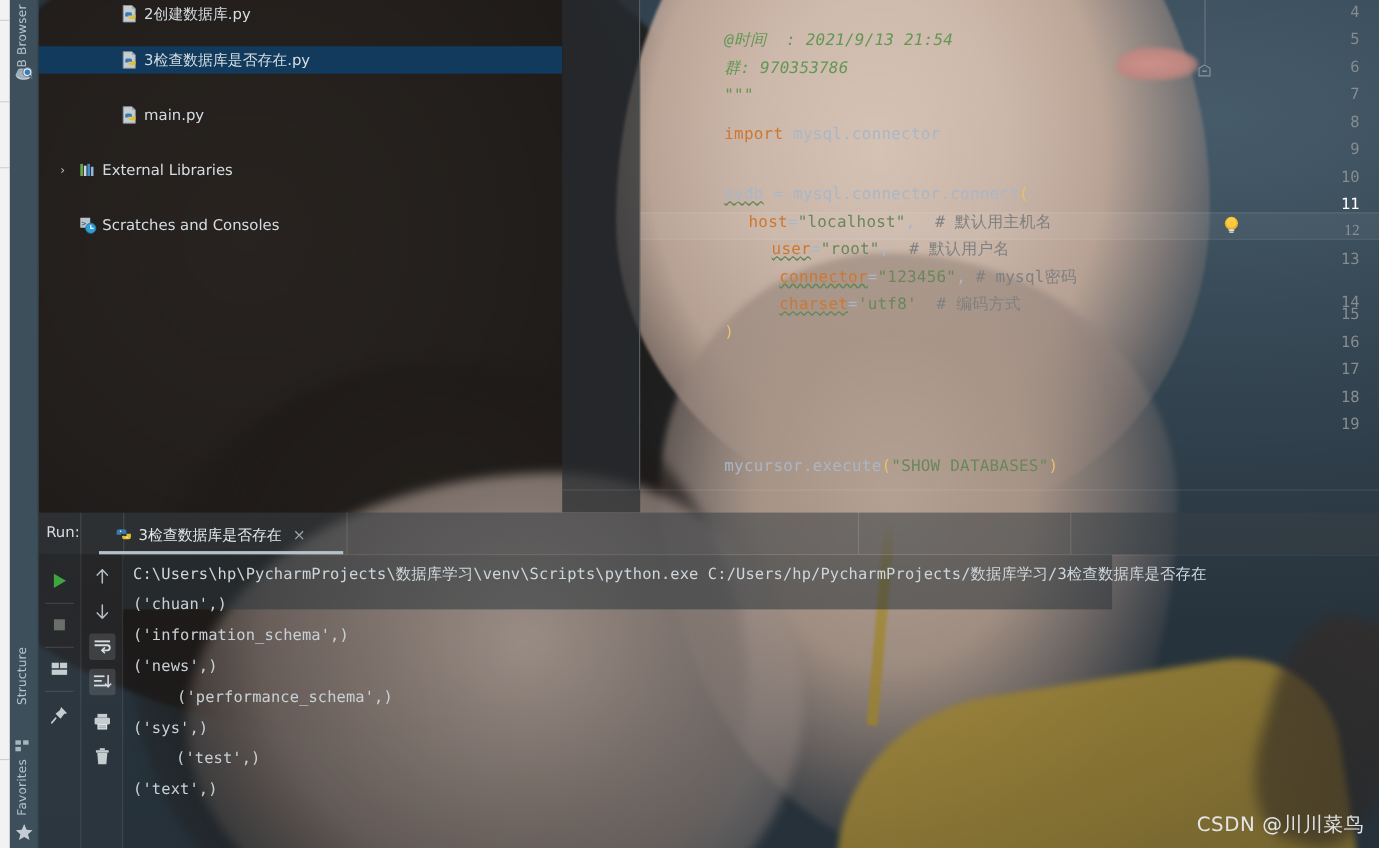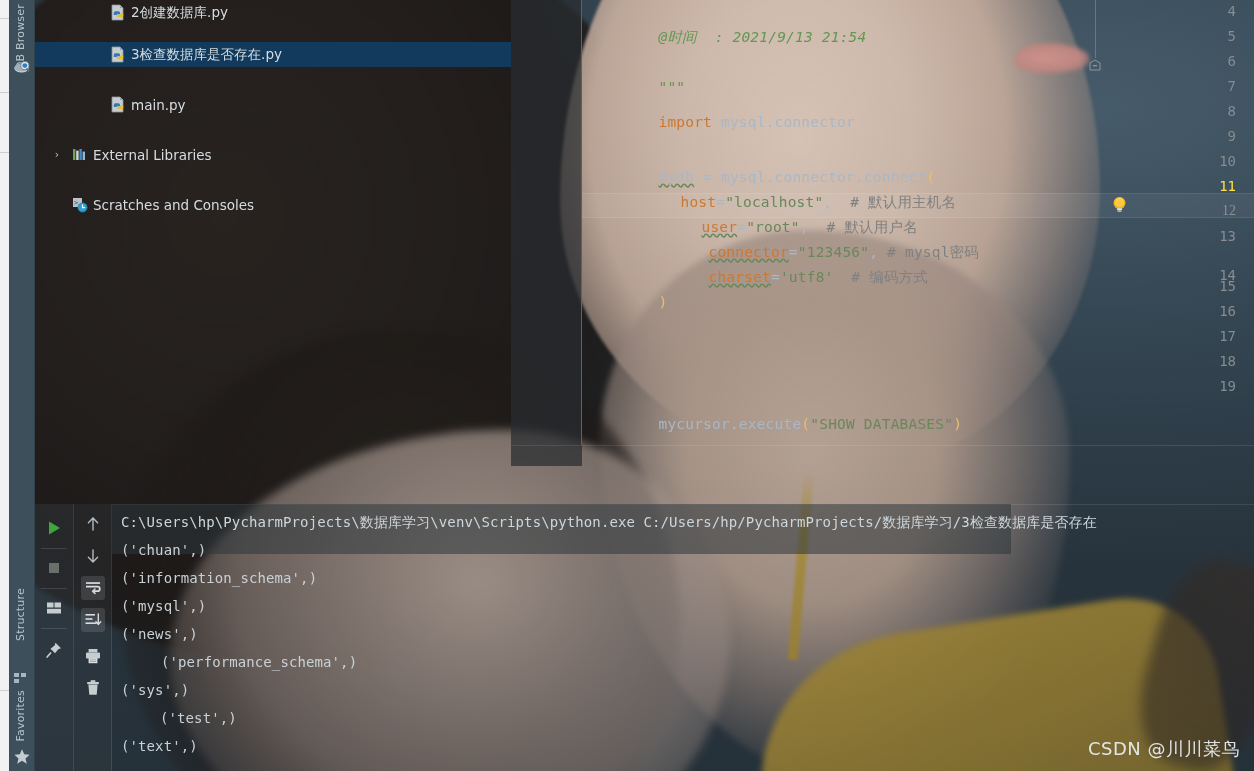--- a/index.html
+++ b/index.html
@@ -466,21 +466,21 @@
     <div class="gutter"></div>
     <div class="gutter-edge"></div>
 
     <div class="gutter-line" style="top:3px;">4</div>
     <div class="gutter-line" style="top:28px;">5</div>
     <div class="gutter-line" style="top:53px;">6</div>
     <div class="gutter-line" style="top:78px;">7</div>
     <div class="gutter-line" style="top:103px;">8</div>
     <div class="gutter-line" style="top:128px;">9</div>
     <div class="gutter-line" style="top:153px;">10</div>
-    <div class="gutter-line" style="top:178px; color:#fde047;">11</div>
+    <div class="gutter-line" style="top:178px; color:#ffffff;">11</div>
     <div class="gutter-line" style="top:203px;font-family:Liberation Serif, serif;">12</div>
     <div class="gutter-line" style="top:228px;">13</div>
     <div class="gutter-line" style="top:267px;margin-left:10px;">14</div>
     <div class="gutter-line" style="top:278px;">15</div>
     <div class="gutter-line" style="top:303px;">16</div>
     <div class="gutter-line" style="top:328px;">17</div>
     <div class="gutter-line" style="top:353px;">18</div>
     <div class="gutter-line" style="top:378px;">19</div>
 
     <div class="caret-line-hl"></div>
@@ -492,20 +492,23 @@
       </svg>
       <div style="position:absolute;left:5.5px;top:-58px;width:1px;height:58px;background:#6d767c;"></div>
     </div>
 
     <div class="code-layer">
 
       <div class="cline" style="top:0px;">
         <span class="tok-doc">@时间  : 2021/9/13 21:54</span>
       </div>
 
+      <div class="cline" style="top:25px;">
+        <span class="tok-doc">群: 970353786</span>
+      </div>
 
       <div class="cline" style="top:50px;">
         <span class="tok-doc">"""</span>
       </div>
 
       <div class="cline" style="top:85px;">
         <span class="tok-kw">import</span><span class="tok-def"> mysql.connector</span>
       </div>
 
       <div class="cline" style="top:140px;">
@@ -545,20 +548,43 @@
         <rect x="5.8" y="12.3" width="5.4" height="1.6" rx=".6" fill="#d9dde0"></rect>
         <rect x="6.4" y="14.3" width="4.2" height="1.5" rx=".6" fill="#c4c9cc"></rect>
       </svg>
     </div>
 
     <div class="editor-bottom-edge"></div>
   </div>
 
   <div class="run-panel">
 
+    <div class="run-header">
+      <div class="run-label">Run:</div>
+
+      <div class="run-sep-v" style="left:38px;"></div>
+      <div class="run-sep-v" style="left:77px;"></div>
+      <div class="run-sep-v" style="left:280px;"></div>
+      <div class="run-sep-v" style="left:745px;"></div>
+      <div class="run-sep-v" style="left:938px;"></div>
+
+      <div class="run-tab">
+        <span style="display:inline-flex;">
+          <svg viewBox="0 0 16 16" width="16" height="16">
+            <path d="M5 2.2 h4 a2 2 0 0 1 2 2 v2 h-5 v1 h-4 v-3 a2 2 0 0 1 2 -2z" fill="#3a78b0"></path>
+            <path d="M11 6.2 h4 v3 a2 2 0 0 1 -2 2 h-4 a2 2 0 0 1 -2 -2 v-1 h4 z" fill="#e2c02f"></path>
+            <circle cx="5.6" cy="4" r=".7" fill="#fff"></circle>
+            <circle cx="11.4" cy="9.6" r=".7" fill="#fff"></circle>
+          </svg>
+        </span>
+        <span class="run-tab-label">3检查数据库是否存在</span>
+        <span class="run-tab-close">×</span>
+      </div>
+      <div class="run-tab-underline"></div>
+    </div>
 
     <div class="run-toolbar">
       <div class="tb-btn" style="top:12px;">
         <svg viewBox="0 0 18 18" width="18" height="18">
             <path d="M4 2.5 L15 9 L4 15.5 Z" fill="#3fa63f"></path>
           </svg>
       </div>
       <div class="tb-div" style="top:44px;"></div>
       <div class="tb-btn" style="top:52px;">
         <svg viewBox="0 0 18 18" width="18" height="18">
@@ -628,21 +654,20 @@
 
     <div class="console">
       <div class="console-left-edge"></div>
       <div class="console-top-edge"></div>
       <div class="console-bg"></div>
 
       <div class="console-line cmd" style="top:4px;">C:\Users\hp\PycharmProjects\数据库学习\venv\Scripts\python.exe C:/Users/hp/PycharmProjects/数据库学习/3检查数据库是否存在</div>
 
       <div class="console-line" style="top:4px;">('chuan',)</div>
       <div class="console-line" style="top:4px;">('information_schema',)</div>
-      <div class="console-line" style="top:4px;">('mysql',)</div>
       <div class="console-line" style="top:4px;">('news',)</div>
       <div class="console-line" style="top:4px;margin-left:40px;">('performance_schema',)</div>
       <div class="console-line" style="top:4px;">('sys',)</div>
       <div class="console-line" style="top:4px;margin-left:39px;">('test',)</div>
       <div class="console-line" style="top:4px;">('text',)</div>
     </div>
   </div>
 
   <div class="watermark">CSDN @川川菜鸟</div>
 

